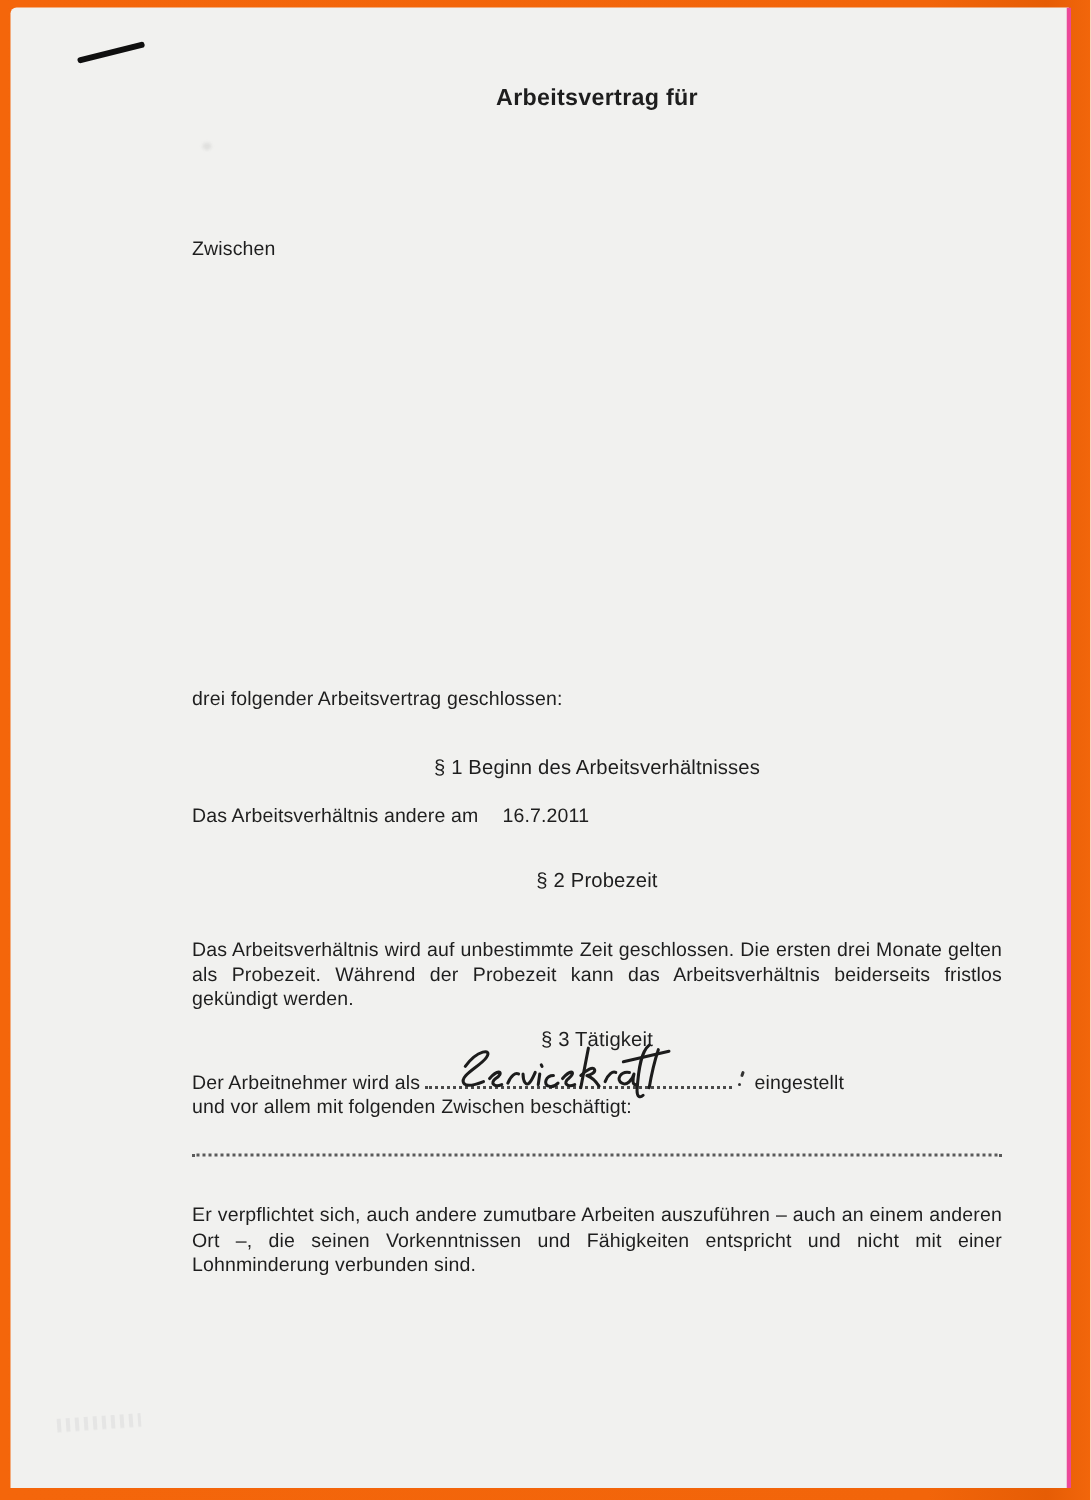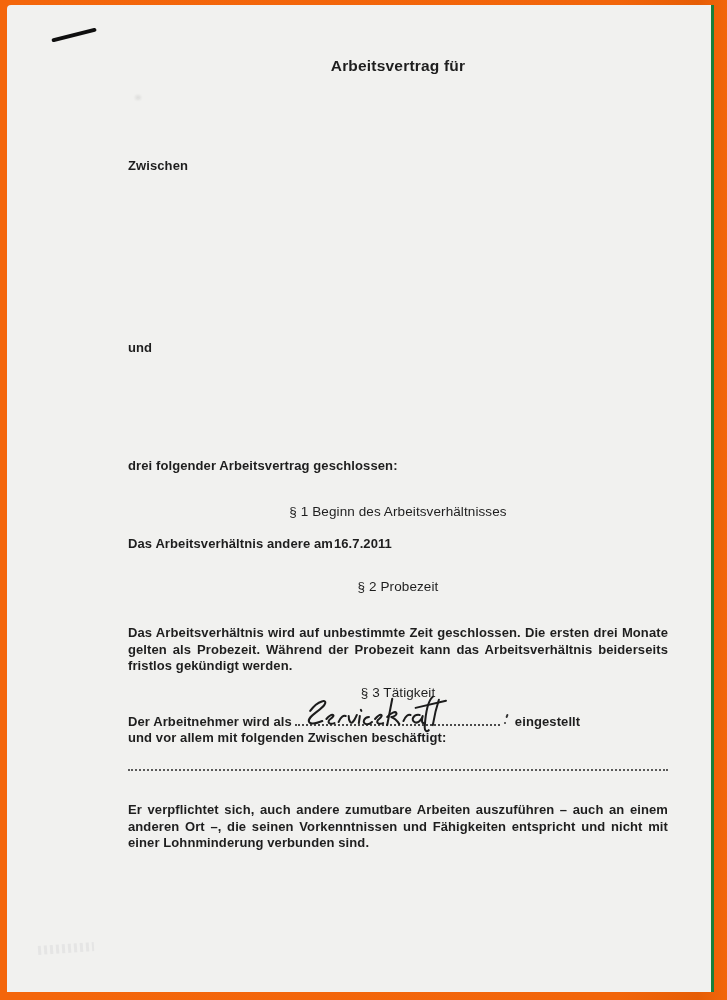--- a/index.html
+++ b/index.html
@@ -1,64 +1,63 @@
 <!DOCTYPE html>
 <html><head>
 <meta charset="utf-8">
 <style>
   html,body{margin:0;padding:0;background:#fff;}
   .stage{position:relative;width:727px;height:1000px;overflow:hidden;
          font-family:"Liberation Sans","DejaVu Sans",sans-serif;color:#1e1e1e;}
   .frame{position:absolute;inset:0;background:linear-gradient(90deg,#f4660b 0%,#f2650a 85%,#e65d05 96%,#f2660b 100%);}
   .page{position:absolute;left:7px;top:5px;right:13px;bottom:8px;
-        background:#f1f1ef;border-right:3px solid #15803d;border-top-left-radius:4px;}
+        background:#f1f1ef;border-right:3px solid #ec4899;border-top-left-radius:4px;}
   .content{position:absolute;left:121px;top:0;width:540px;height:100%;}
   .abs{position:absolute;left:0;width:540px;}
-  .t13{font-size:13px;line-height:16.5px;letter-spacing:.1px;font-weight:bold;}
+  .t13{font-size:13px;line-height:16.5px;letter-spacing:.1px;}
   .center{text-align:center;}
   .just{text-align:justify;}
   .title-line{font-size:15.5px;font-weight:bold;letter-spacing:.2px;}
   .heading{font-size:13.5px;font-weight:normal;letter-spacing:.1px;}
   .pen-stroke{position:absolute;left:44px;top:28px;width:46px;height:3.6px;background:#0f0f0f;
               border-radius:2px;transform:rotate(-14deg);}
   .smudge-title{position:absolute;left:128px;top:90px;width:6px;height:5px;background:rgba(150,150,150,.18);
                 filter:blur(1px);border-radius:50%;}
   .pencil-smudge{position:absolute;left:31px;top:939px;width:56px;height:9px;
                  background:repeating-linear-gradient(90deg,rgba(140,140,150,.12) 0 3px,transparent 3px 6px);
                  filter:blur(.5px);transform:rotate(-4deg);}
   .dotline{display:inline-block;width:205px;height:11px;border-bottom:2px dotted #4a4a4a;
            vertical-align:baseline;margin:0 3px;}
   .full-dotline{position:absolute;left:0;top:752px;width:540px;height:12px;border-bottom:2px dotted #5a5a5a;}
   .line1-wrap{position:relative;}
   .handwriting{position:absolute;left:168px;top:-19px;width:152px;height:46px;}
   .stray-mark{position:relative;display:inline-block;width:8px;height:12px;margin-right:4px;}
   .stray-mark i{position:absolute;display:block;background:#333;border-radius:1px;}
   .stray-mark i.a{left:3px;top:0;width:2px;height:4px;transform:rotate(20deg);}
   .stray-mark i.b{left:1px;top:8px;width:2px;height:2px;}
-  .date-val{margin-left:1px;}
+  .date-val{margin-left:16px;}
   .sr-only{position:absolute;width:1px;height:1px;overflow:hidden;clip:rect(0 0 0 0);white-space:nowrap;}
 </style>
 </head>
 <body>
 
 <div class="stage">
   <div class="frame"></div>
   <div class="page">
 
     <div class="pen-stroke"></div>
     <div class="smudge-title"></div>
     <div class="pencil-smudge"></div>
 
     <div class="content">
 
       <div class="abs center title-line" style="top:52px;">Arbeitsvertrag für</div>
 
       <div class="abs t13" style="top:153px;">Zwischen</div>
 
-      <div class="abs t13" style="top:335px;">und</div>
 
       <div class="abs t13" style="top:453px;">drei folgender Arbeitsvertrag geschlossen:</div>
 
       <div class="abs center heading" style="top:499px;">§ 1 Beginn des Arbeitsverhältnisses</div>
 
       <div class="abs t13" style="top:531px;">
         <span>Das Arbeitsverhältnis andere am</span><span class="date-val">16.7.2011</span>
       </div>
 
       <div class="abs center heading" style="top:574px;">§ 2 Probezeit</div>

